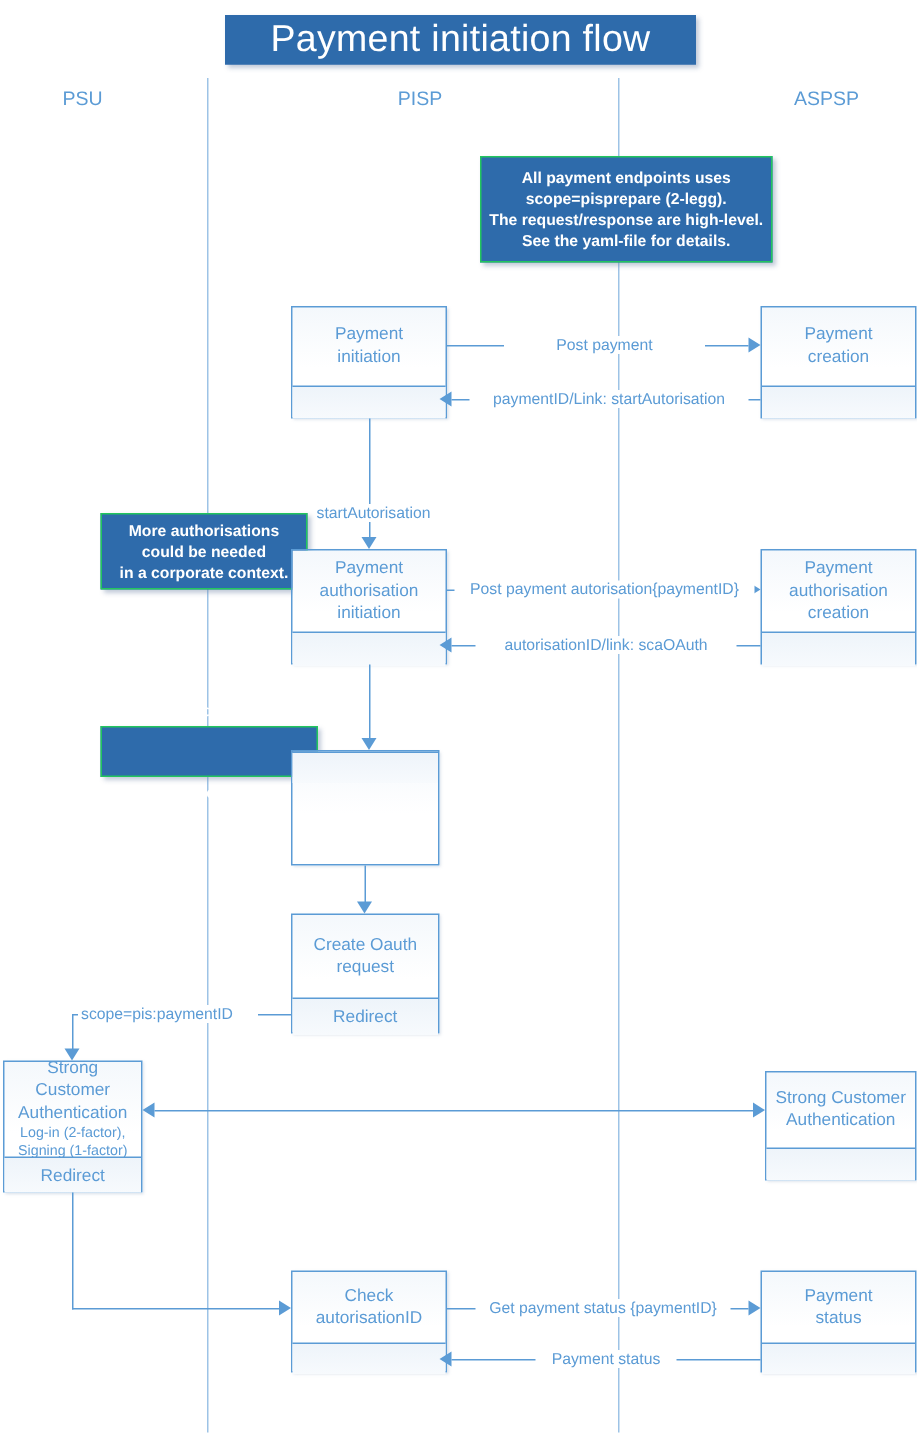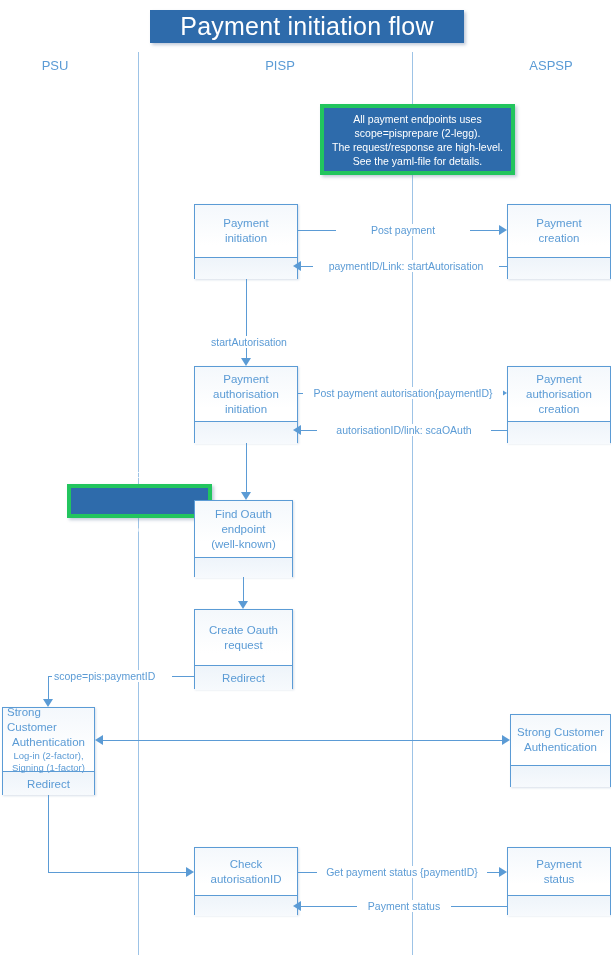--- a/index.html
+++ b/index.html
@@ -48,21 +48,21 @@
     background:linear-gradient(180deg,#f4f8fc 0%,#ffffff 55%);
     box-sizing:border-box;
     box-shadow:1px 1px 2px rgba(140,160,190,.35);
   }
   .pbox .pbody{
     box-sizing:border-box;
     width:100%;
     display:flex;
     align-items:center;
     justify-content:center;
-    text-align:left;
+    text-align:center;
     font-size:11.5px;
     line-height:15px;
     color:#5b9bd5;
     padding:0 4px;
   }
   .pbox .pfoot{
     box-sizing:border-box;
     width:100%;
     border-top:1px solid #5b9bd5;
     background:linear-gradient(180deg,#eef4fa 0%,#f7fafd 100%);
@@ -77,31 +77,32 @@
   .pbox .sub{
     font-size:9.5px;
     line-height:12px;
     display:block;
   }
 
   
   .note{
     position:absolute;
     background:#2e6bab;
-    border:4px solid #22c55e;
+    border:1px solid #22c55e;
     color:#ffffff;
     box-sizing:border-box;
     display:flex;
     align-items:center;
     justify-content:center;
     text-align:center;
     font-size:10.5px;
     line-height:14px;
     padding:2px 4px;
     box-shadow:2px 2px 3px rgba(120,140,170,.45);
+    font-weight:bold;
   }
 
   
   .hline{position:absolute;height:1px;background:#5b9bd5;}
   .vline{position:absolute;width:1px;background:#5b9bd5;}
   .arrow{position:absolute;width:0;height:0;}
   .arr-right{border-top:5px solid transparent;border-bottom:5px solid transparent;border-left:8px solid #5b9bd5;}
   .arr-left{border-top:5px solid transparent;border-bottom:5px solid transparent;border-right:8px solid #5b9bd5;}
   .arr-down{border-left:5px solid transparent;border-right:5px solid transparent;border-top:8px solid #5b9bd5;}
 
@@ -158,20 +159,25 @@
   <div class="elabel" style="left:336px;top:224px;width:130px;">Post payment</div>
 
   <div class="hline" style="left:301px;top:266px;width:206px;"></div>
   <div class="arrow arr-left" style="left:293px;top:261px;"></div>
   <div class="elabel" style="left:313px;top:260px;width:182px;">paymentID/Link: startAutorisation</div>
 
   <div class="vline" style="left:246px;top:279px;height:80px;"></div>
   <div class="arrow arr-down" style="left:241px;top:358px;"></div>
   <div class="elabel" style="left:196px;top:316px;width:102px;margin-top:20px;">startAutorisation</div>
 
+  <div class="note" style="left:67px;top:342px;width:138px;height:51px;flex-direction:column;">
+    <span>More authorisations</span>
+    <span>could be needed</span>
+    <span>in a corporate context.</span>
+  </div>
 
   <div class="pbox" style="left:194px;top:366px;width:104px;height:77px;">
     <div class="pbody" style="height:54px;flex-direction:column;">
       <span>Payment</span>
       <span>authorisation</span>
       <span>initiation</span>
     </div>
     <div class="pfoot" style="height:23px;"></div>
   </div>
 
@@ -194,25 +200,20 @@
 
   <div class="vline" style="left:246px;top:443px;height:50px;"></div>
   <div class="arrow arr-down" style="left:241px;top:492px;"></div>
 
   <div class="note" style="left:67px;top:484px;width:145px;height:34px;flex-direction:column;gap:41px;">
     <span>Standard OAuth2</span>
     <span>redirect flow</span>
   </div>
 
   <div class="pbox" style="left:194px;top:500px;width:99px;height:77px;">
-    <div class="pbody" style="height:56px;flex-direction:column;">
-      <span>Find Oauth</span>
-      <span>endpoint</span>
-      <span>(well-known)</span>
-    </div>
     <div class="pfoot" style="height:21px;"></div>
   </div>
 
   <div class="vline" style="left:243px;top:577px;height:25px;"></div>
   <div class="arrow arr-down" style="left:238px;top:601px;"></div>
 
   <div class="pbox" style="left:194px;top:609px;width:99px;height:80px;">
     <div class="pbody" style="height:55px;flex-direction:column;">
       <span>Create Oauth</span>
       <span>request</span>

